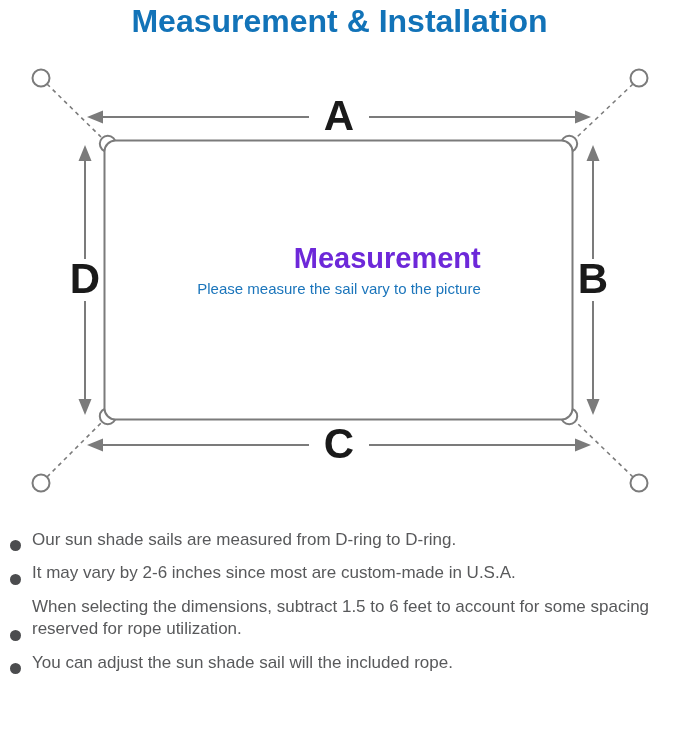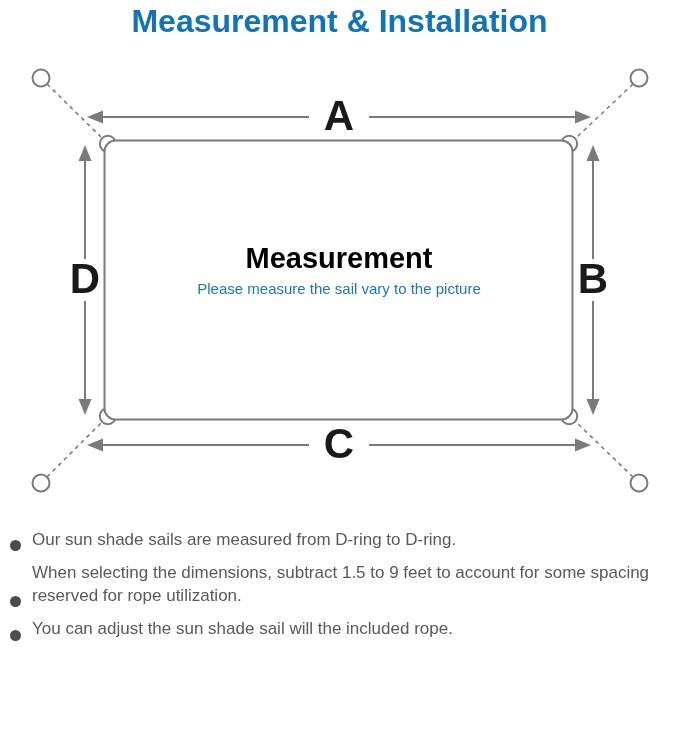--- a/index.html
+++ b/index.html
@@ -31,22 +31,23 @@
   .dim-a{left:339px;top:57px;}
   .dim-c{left:339px;top:385px;}
   .dim-d{left:85px;top:220px;}
   .dim-b{left:593px;top:220px;}
   .center-text{
     position:absolute;left:339px;top:182px;
     transform:translateX(-50%);
     text-align:center;white-space:nowrap;
   }
   .center-heading{
-    font-size:29px;font-weight:700;color:#000000;
+    font-size:29px;font-weight:700;color:#6d28d9;
     line-height:1.15;
+    text-align:right;
   }
   .center-subtitle{
     margin-top:5px;
     font-size:15px;color:#1b75bb;
     line-height:1.2;
   }
   .notes{
     position:absolute;top:529px;left:0;
     width:679px;
     box-sizing:border-box;
@@ -139,21 +140,25 @@
     </div>
   </div>
 
   <ul class="notes">
     <li class="note-item">
       <span class="note-dot"></span>
       <span class="note-text">Our sun shade sails are measured from D-ring to D-ring.</span>
     </li>
     <li class="note-item">
       <span class="note-dot"></span>
-      <span class="note-text">When selecting the dimensions, subtract 1.5 to 9 feet to account for some spacing reserved for rope utilization.</span>
+      <span class="note-text">It may vary by 2-6 inches since most are custom-made in U.S.A.</span>
+    </li>
+    <li class="note-item">
+      <span class="note-dot"></span>
+      <span class="note-text">When selecting the dimensions, subtract 1.5 to 6 feet to account for some spacing reserved for rope utilization.</span>
     </li>
     <li class="note-item">
       <span class="note-dot"></span>
       <span class="note-text">You can adjust the sun shade sail will the included rope.</span>
     </li>
   </ul>
 
 </div>
 
 </body></html>

